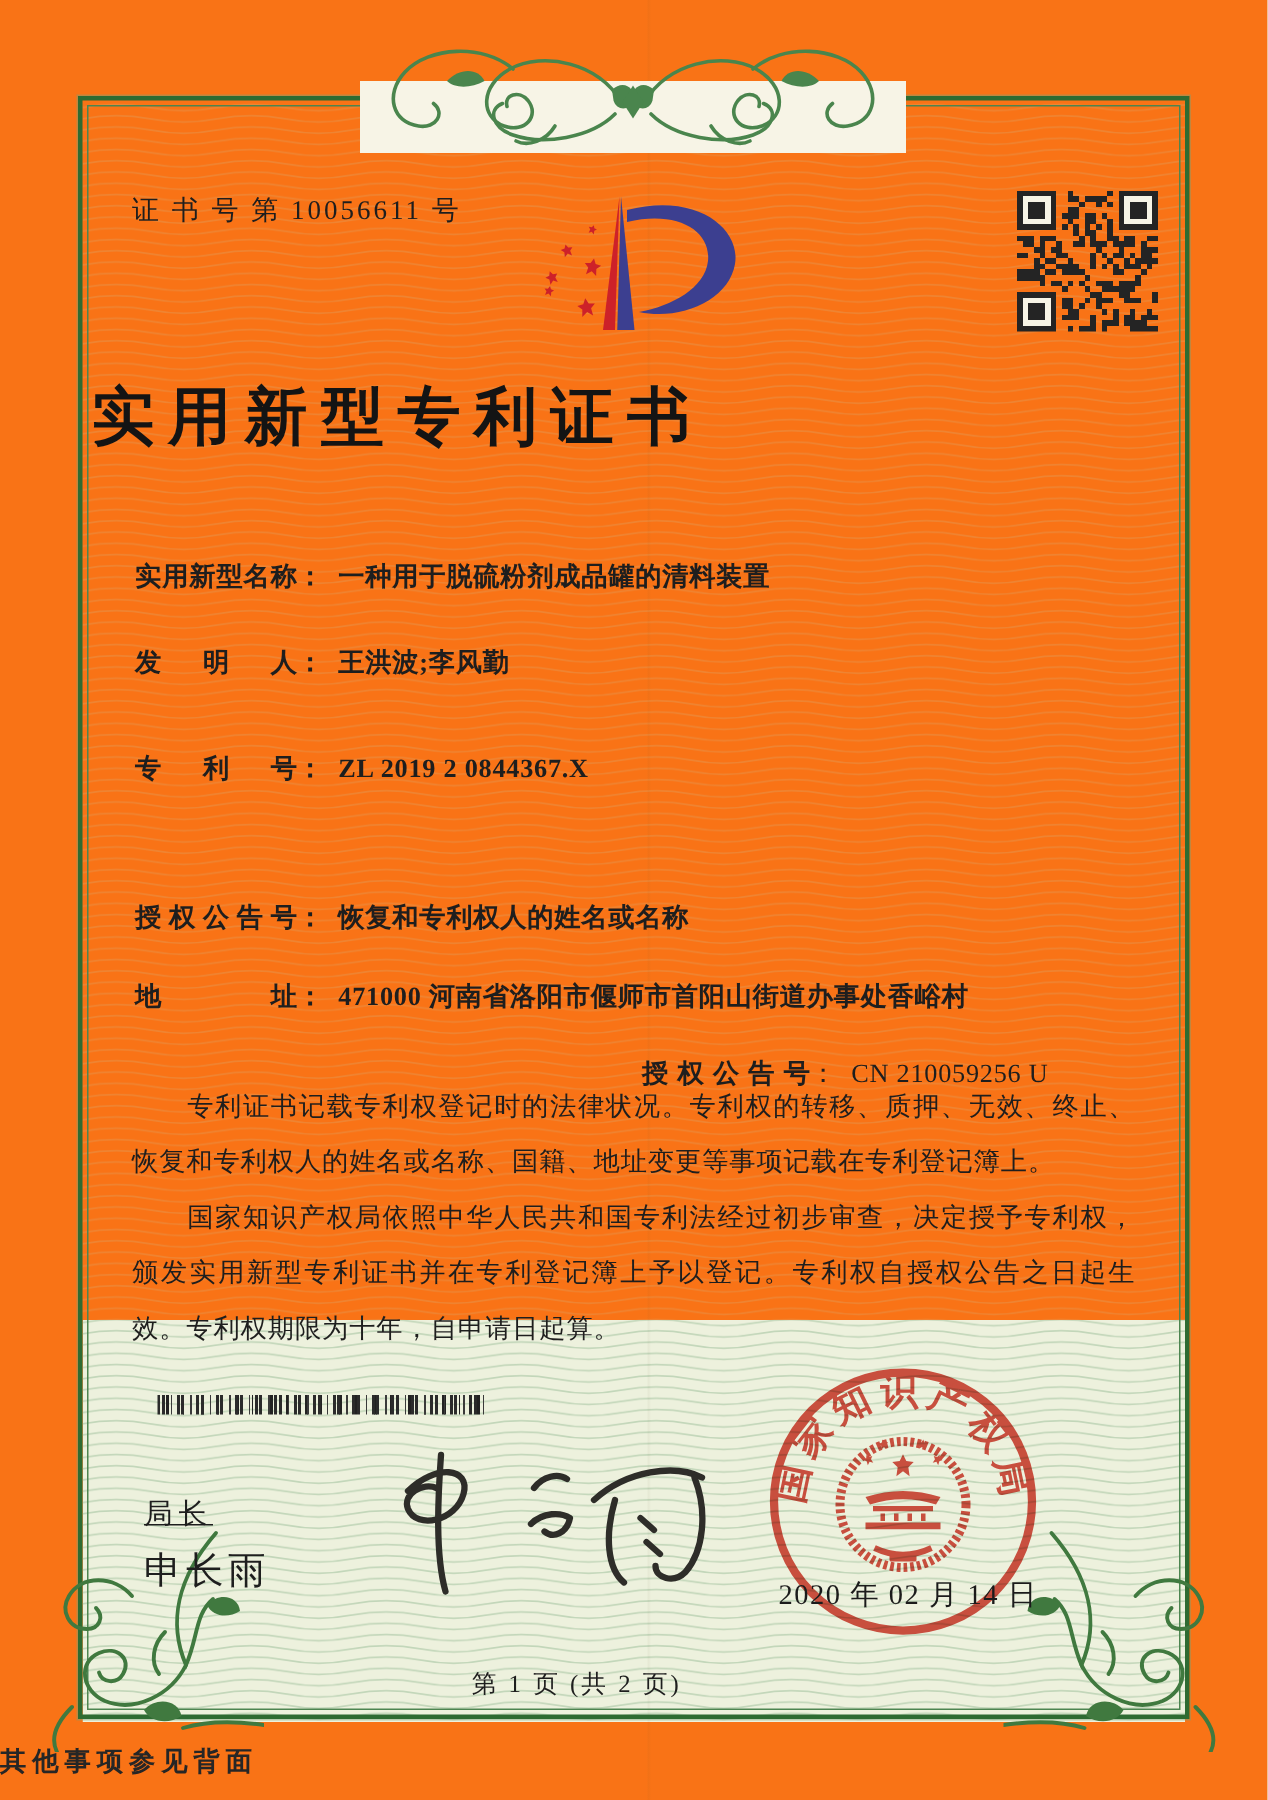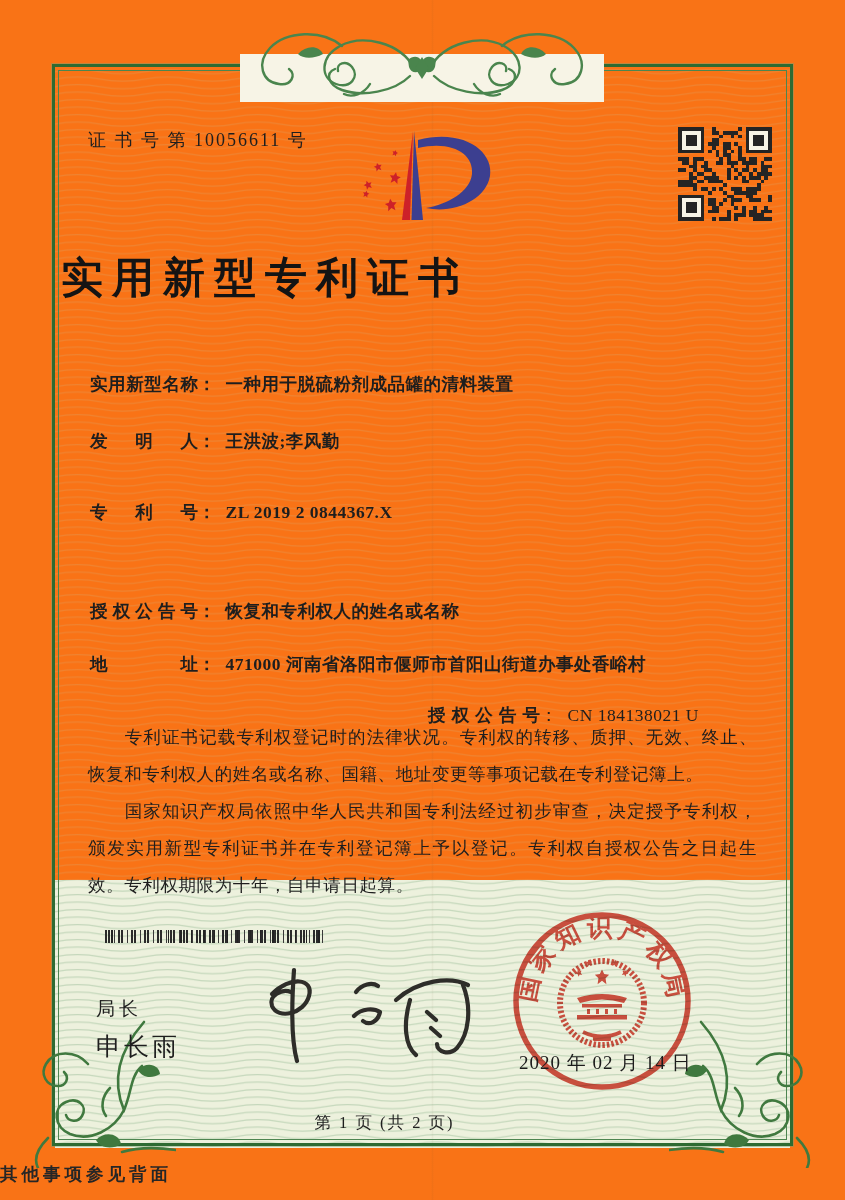--- a/index.html
+++ b/index.html
@@ -36,21 +36,21 @@
   .fvalue{letter-spacing:0.5px;}
   .grant-row{position:absolute;left:428px;font-size:17.5px;line-height:24px;white-space:nowrap;z-index:4;}
   .glabel{display:inline-block;width:112px;text-align:justify;text-align-last:justify;vertical-align:top;font-weight:bold;}
   .paras{position:absolute;left:88px;top:719px;width:669px;z-index:4;}
   .paras p{margin:0;font-size:17.5px;line-height:37px;text-indent:2.1em;
     text-align:justify;letter-spacing:0.6px;}
   .barcode{position:absolute;left:105px;top:930px;width:218px;height:13px;z-index:4;
     background:
       repeating-linear-gradient(90deg,#2b2b2b 0 2px,rgba(0,0,0,0) 2px 3px,#2b2b2b 3px 5px,rgba(0,0,0,0) 5px 9px,#3a3a3a 9px 10px,rgba(0,0,0,0) 10px 13px),
       repeating-linear-gradient(90deg,rgba(0,0,0,0) 0 6px,#222 6px 8px,rgba(0,0,0,0) 8px 17px,#222 17px 18px,rgba(0,0,0,0) 18px 23px);}
-  .role-label{position:absolute;left:96px;top:996px;font-size:19px;letter-spacing:4px;z-index:4;}
+  .role-label{position:absolute;left:96px;top:996px;font-size:19px;letter-spacing:4px;z-index:4;text-decoration:underline;}
   .role-name{position:absolute;left:96px;top:1030px;font-size:25px;letter-spacing:3px;z-index:4;}
   .signature{position:absolute;left:238px;top:958px;z-index:4;}
   .seal{position:absolute;left:507px;top:906px;z-index:5;mix-blend-mode:multiply;}
   .seal-date{position:absolute;left:519px;top:1050px;font-size:19px;letter-spacing:1px;
     color:#1b1b1b;z-index:6;}
   .page-info{position:absolute;left:52px;top:1112px;width:665px;text-align:center;
     font-size:16.5px;letter-spacing:2px;z-index:4;}
   .back-note{position:absolute;left:0;top:1162px;width:845px;text-align:left;
     font-size:17.5px;font-weight:600;letter-spacing:4px;color:#262626;z-index:4;}
 </style>
@@ -161,21 +161,21 @@
   <div class="field-row" style="top:500px">
     <span class="flabel">专利号</span><span class="fcolon">：</span><span class="fvalue">ZL 2019 2 0844367.X</span>
   </div>
   <div class="field-row" style="top:599px">
     <span class="flabel">授权公告号</span><span class="fcolon">：</span><span class="fvalue">恢复和专利权人的姓名或名称</span>
   </div>
   <div class="field-row" style="top:652px">
     <span class="flabel">地址</span><span class="fcolon">：</span><span class="fvalue">471000 河南省洛阳市偃师市首阳山街道办事处香峪村</span>
   </div>
   <div class="grant-row" style="top:703px">
-    <span class="glabel">授权公告号</span><span class="fcolon">：</span><span class="fvalue">CN 184138021 U</span>
+    <span class="glabel">授权公告号</span><span class="fcolon">：</span><span class="fvalue">CN 210059256 U</span>
   </div>
 
   <div class="paras">
     <p>专利证书记载专利权登记时的法律状况。专利权的转移、质押、无效、终止、恢复和专利权人的姓名或名称、国籍、地址变更等事项记载在专利登记簿上。</p>
     <p>国家知识产权局依照中华人民共和国专利法经过初步审查，决定授予专利权，颁发实用新型专利证书并在专利登记簿上予以登记。专利权自授权公告之日起生效。专利权期限为十年，自申请日起算。</p>
   </div>
 
   <div class="barcode"></div>
 
   <div class="role-label">局长</div>

